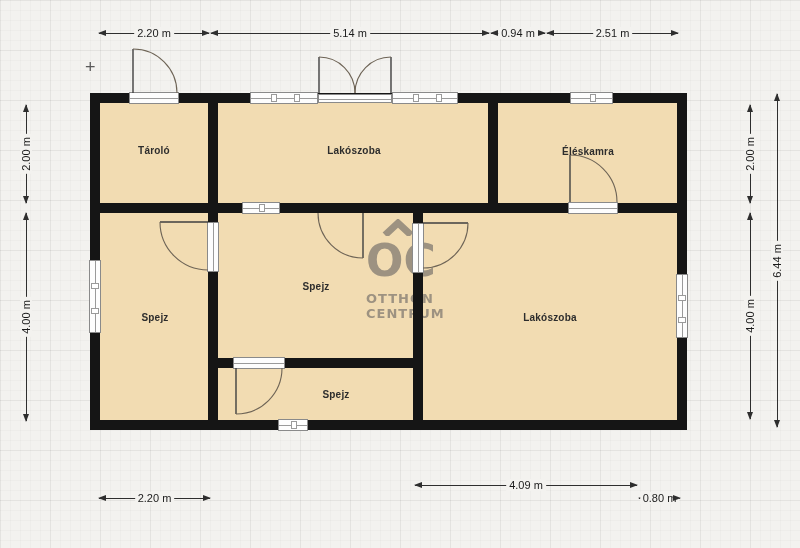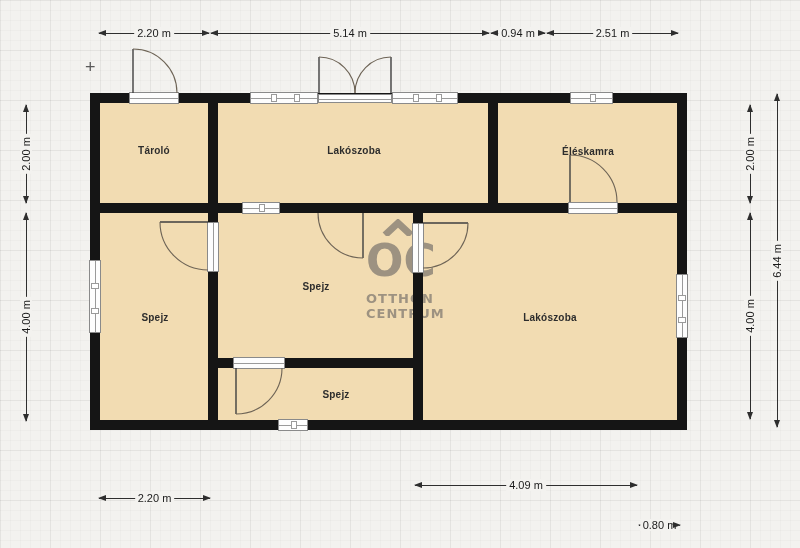--- a/index.html
+++ b/index.html
@@ -184,21 +184,21 @@
       <span class="ln"></span>
       <span class="dl">2.20 m</span>
       <i class="ar"></i>
   </div>
   <div class="dim h" style="left:414px;top:478px;width:224px">
     <i class="al"></i>
       <span class="ln"></span>
       <span class="dl">4.09 m</span>
       <i class="ar"></i>
   </div>
-  <div class="dim h" style="left:638px;top:518px;width:43px">
+  <div class="dim h" style="left:638px;top:491px;width:43px">
     <i class="al"></i>
       <span class="ln"></span>
       <span class="dl">0.80 m</span>
       <i class="ar"></i>
   </div>
 
   <div class="dim v" style="left:19px;top:104px;height:100px">
     <i class="at"></i>
       <span class="ln"></span>
       <span class="dl">2.00 m</span>

